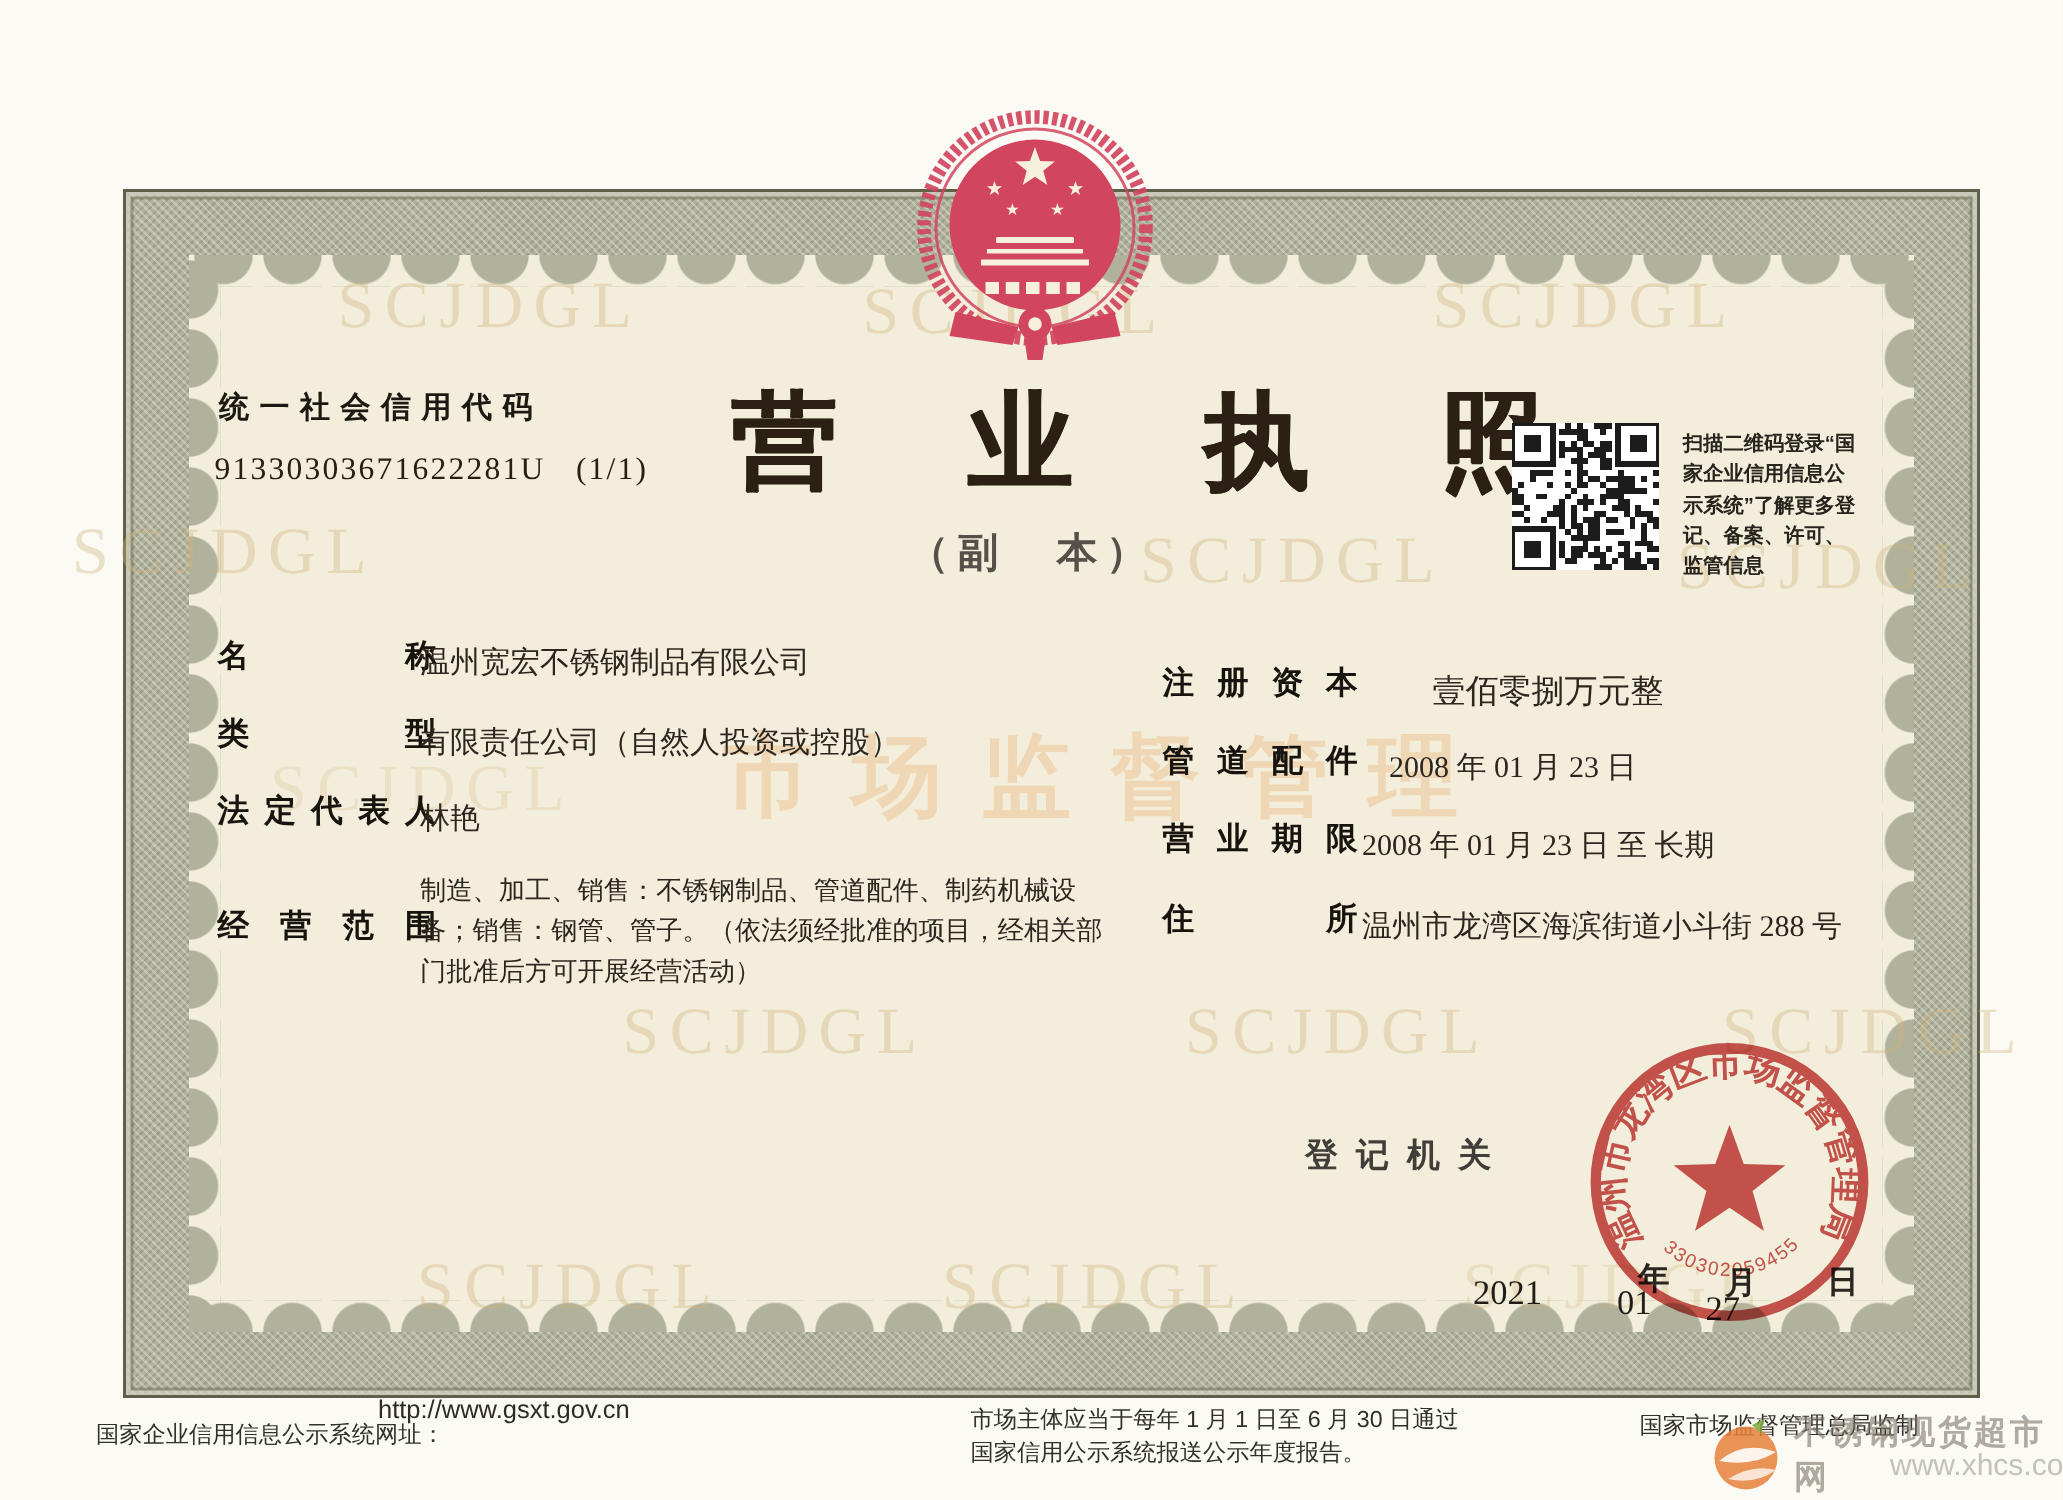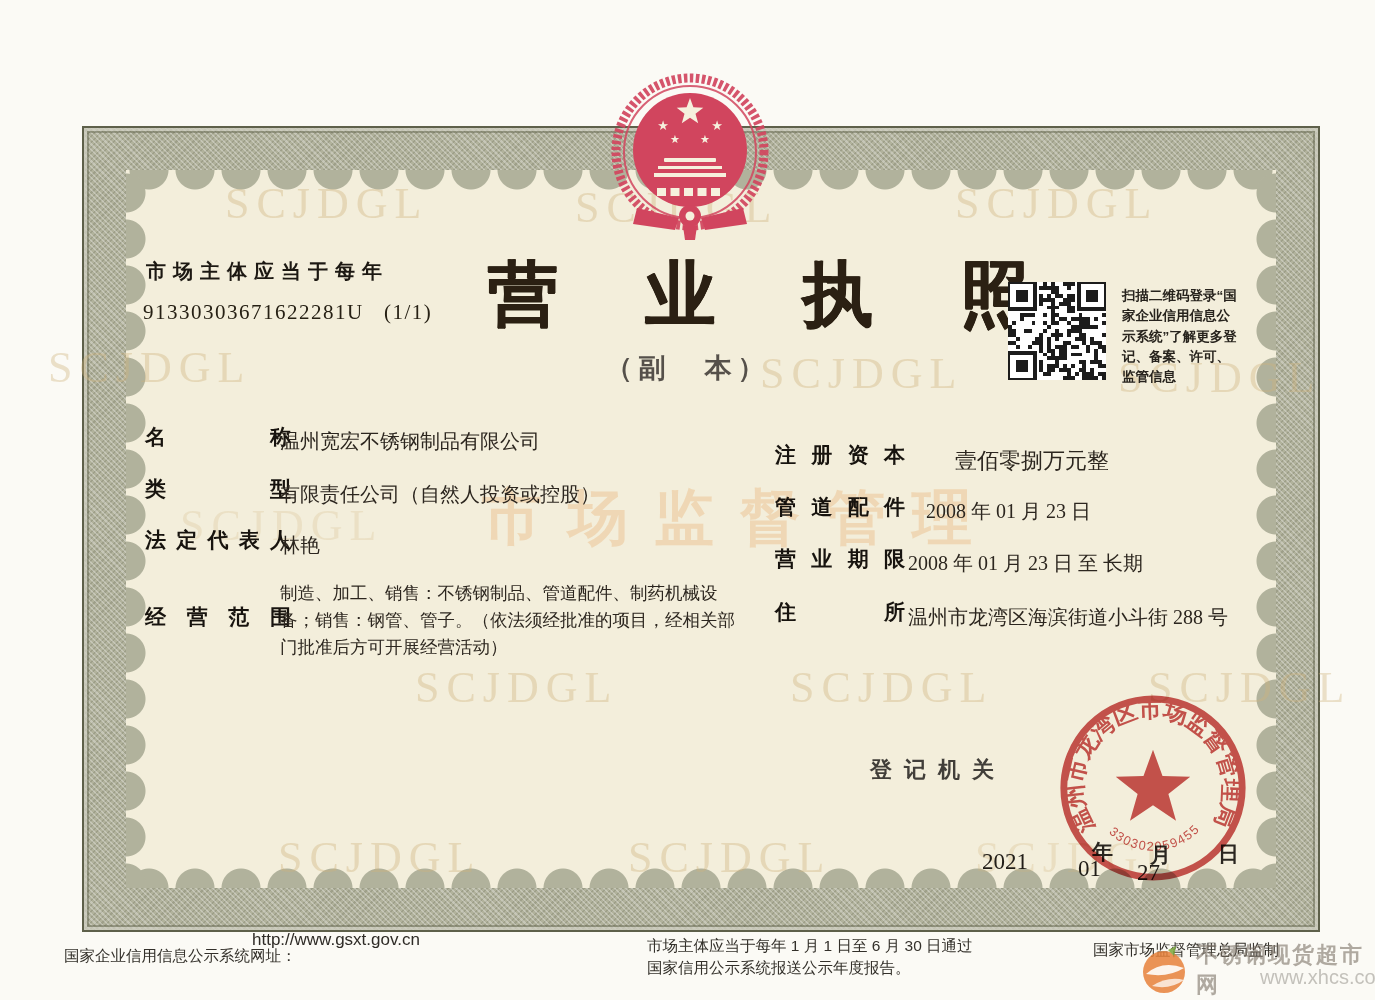--- a/index.html
+++ b/index.html
@@ -122,21 +122,21 @@
     <rect x="90.5" y="122" width="9" height="8" fill="#f6f0dd"></rect>
     <rect x="104" y="122" width="9" height="8" fill="#f6f0dd"></rect>
     <path d="M72,152 L30,142 L26,158 L68,164 Z" fill="#d1455e"></path>
     <path d="M94,152 L136,142 L140,158 L98,164 Z" fill="#d1455e"></path>
     <circle cx="83" cy="150" r="11" fill="#d1455e"></circle>
     <circle cx="83" cy="150" r="4.5" fill="#f6f0dd"></circle>
     <path d="M76,160 L90,160 L88,174 L78,174 Z" fill="#d1455e"></path>
   </svg>
 </div>
 
-<span class="abs" id="credit-code-label" style="left:146px;top:258px;">市场主体应当于每年</span>
+<span class="abs" id="credit-code-label" style="left:146px;top:258px;">统一社会信用代码</span>
 <div class="abs" id="credit-code-line" style="left:143px;top:300px;">
   <span>91330303671622281U</span>&nbsp;&nbsp;
   <span>(1/1)</span>
 </div>
 <div class="abs" style="left:488px;top:248px;width:420px;text-align:center;">
   <span id="license-title">营 业 执 照</span>
 </div>
 <div class="abs" style="left:488px;top:350px;width:400px;text-align:center;">
   <span id="license-subtitle">（副　本）</span>
 </div>

